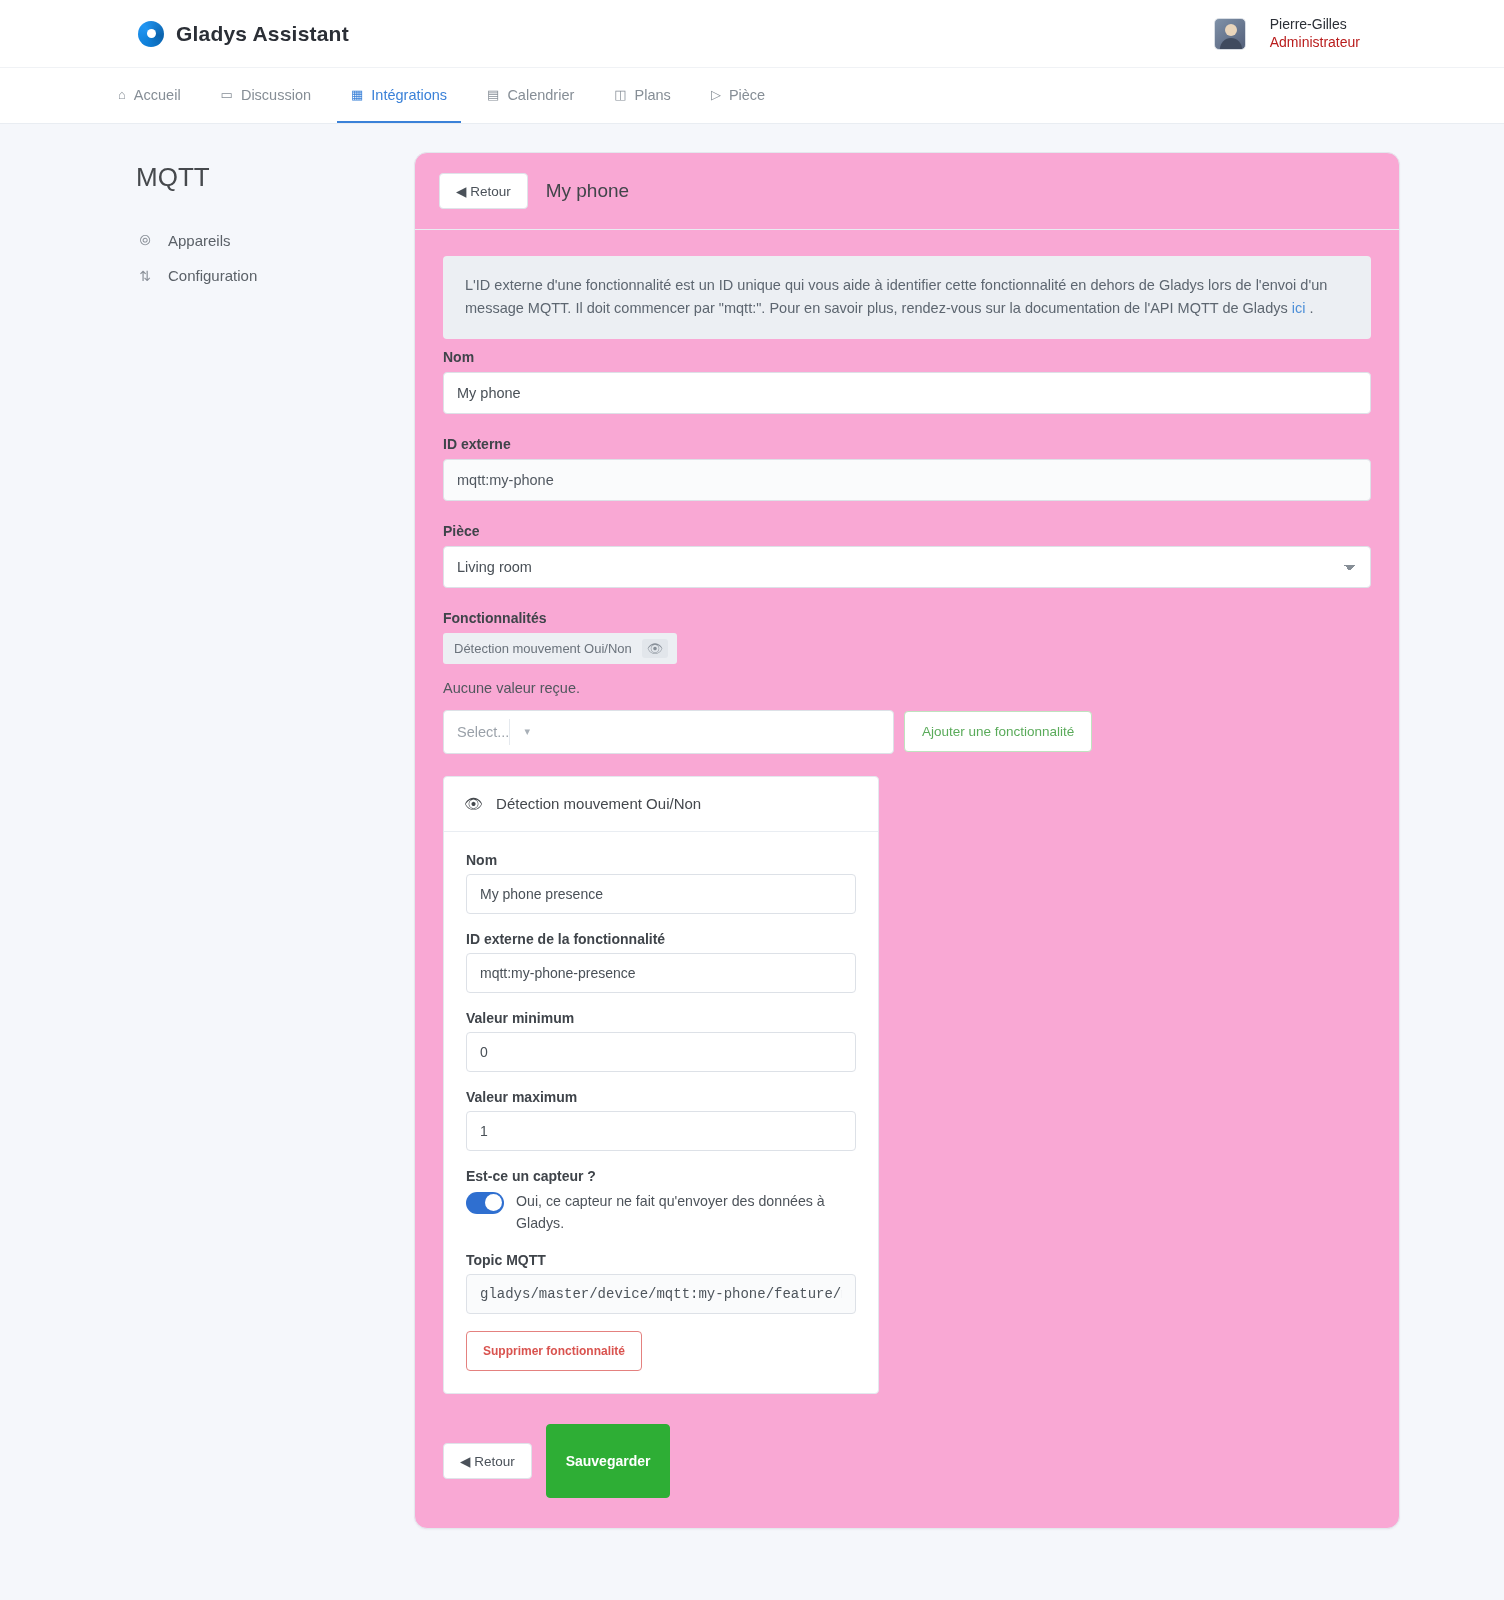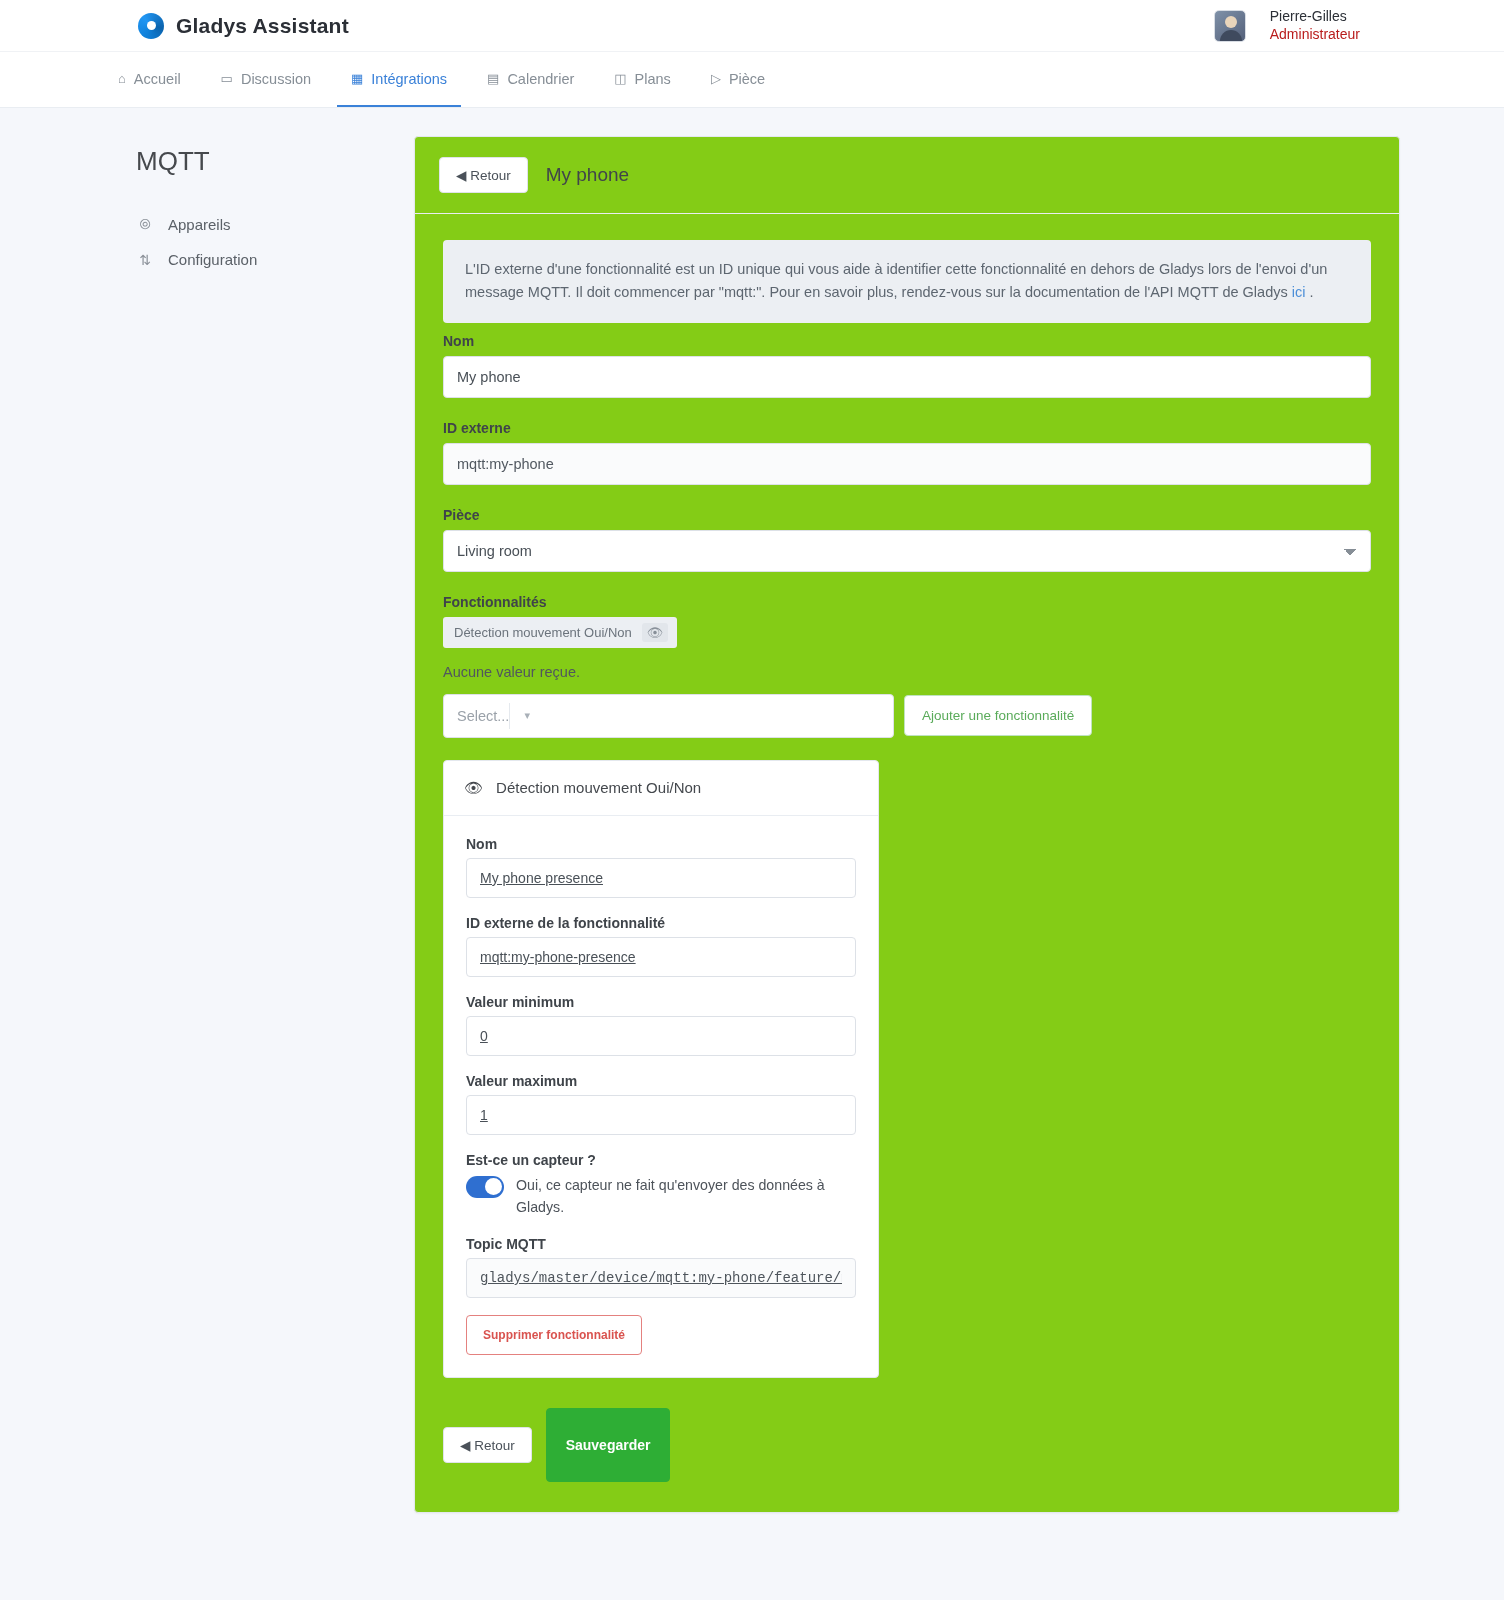--- a/index.html
+++ b/index.html
@@ -8,21 +8,21 @@
     width: 1504px;
     background: #f5f7fb;
     font-family: "Liberation Sans", sans-serif;
     color: #343a40;
   }
   body { width: 1504px; min-height: 1600px; }
 
   
   .topbar {
     background: #fff;
-    height: 52px;
+    height: 68px;
     display: flex;
     align-items: center;
     justify-content: space-between;
     padding: 0 34px 0 34px;
     border-bottom: 1px solid #f0f2f5;
   }
   .brand { display: flex; align-items: center; gap: 12px; padding-left: 104px; }
   .brand-logo {
     width: 26px; height: 26px;
     border-radius: 50%;
@@ -89,23 +89,23 @@
   .side-item {
     display: flex; align-items: center; gap: 14px;
     font-size: 15px; color: #5b6168;
     padding: 9px 0;
     cursor: pointer;
   }
   .side-ico { width: 18px; text-align: center; color: #8b9199; font-size: 14px; }
 
   .card {
     flex: 1;
-    background: #84cc16;
+    background: #f9a8d4;
     border: 1px solid #e4e8ee;
-    border-radius: 4px;
+    border-radius: 13px;
     box-shadow: 0 1px 2px rgba(20,30,60,.04);
     min-height: 1340px;
   }
   .card-head {
     display: flex; align-items: center; gap: 18px;
     padding: 20px 24px;
     border-bottom: 1px solid #e9edf2;
   }
   .btn {
     font-family: "Liberation Sans", sans-serif;
@@ -202,21 +202,21 @@
   }
   .feature-head {
     display: flex; align-items: center; gap: 13px;
     padding: 18px 20px;
     border-bottom: 1px solid #e9edf2;
     font-size: 15px; color: #44484d;
   }
   .feature-body { padding: 20px 22px 22px 22px; }
   .feature-body label.fld { margin-bottom: 6px; }
   .feature-body .field { margin-bottom: 17px; }
-  .feature-body .input { height: 40px; font-size: 14px; text-decoration: underline; }
+  .feature-body .input { height: 40px; font-size: 14px; }
 
   .switch-row { display: flex; align-items: flex-start; gap: 12px; margin-bottom: 18px; }
   .switch {
     width: 38px; height: 22px; border-radius: 22px;
     background: #2f6fd0; position: relative; flex: 0 0 38px; margin-top: 2px;
     cursor: pointer;
   }
   .switch::after {
     content: ""; position: absolute; width: 17px; height: 17px; border-radius: 50%;
     background: #fff; top: 2.5px; right: 2.5px;

